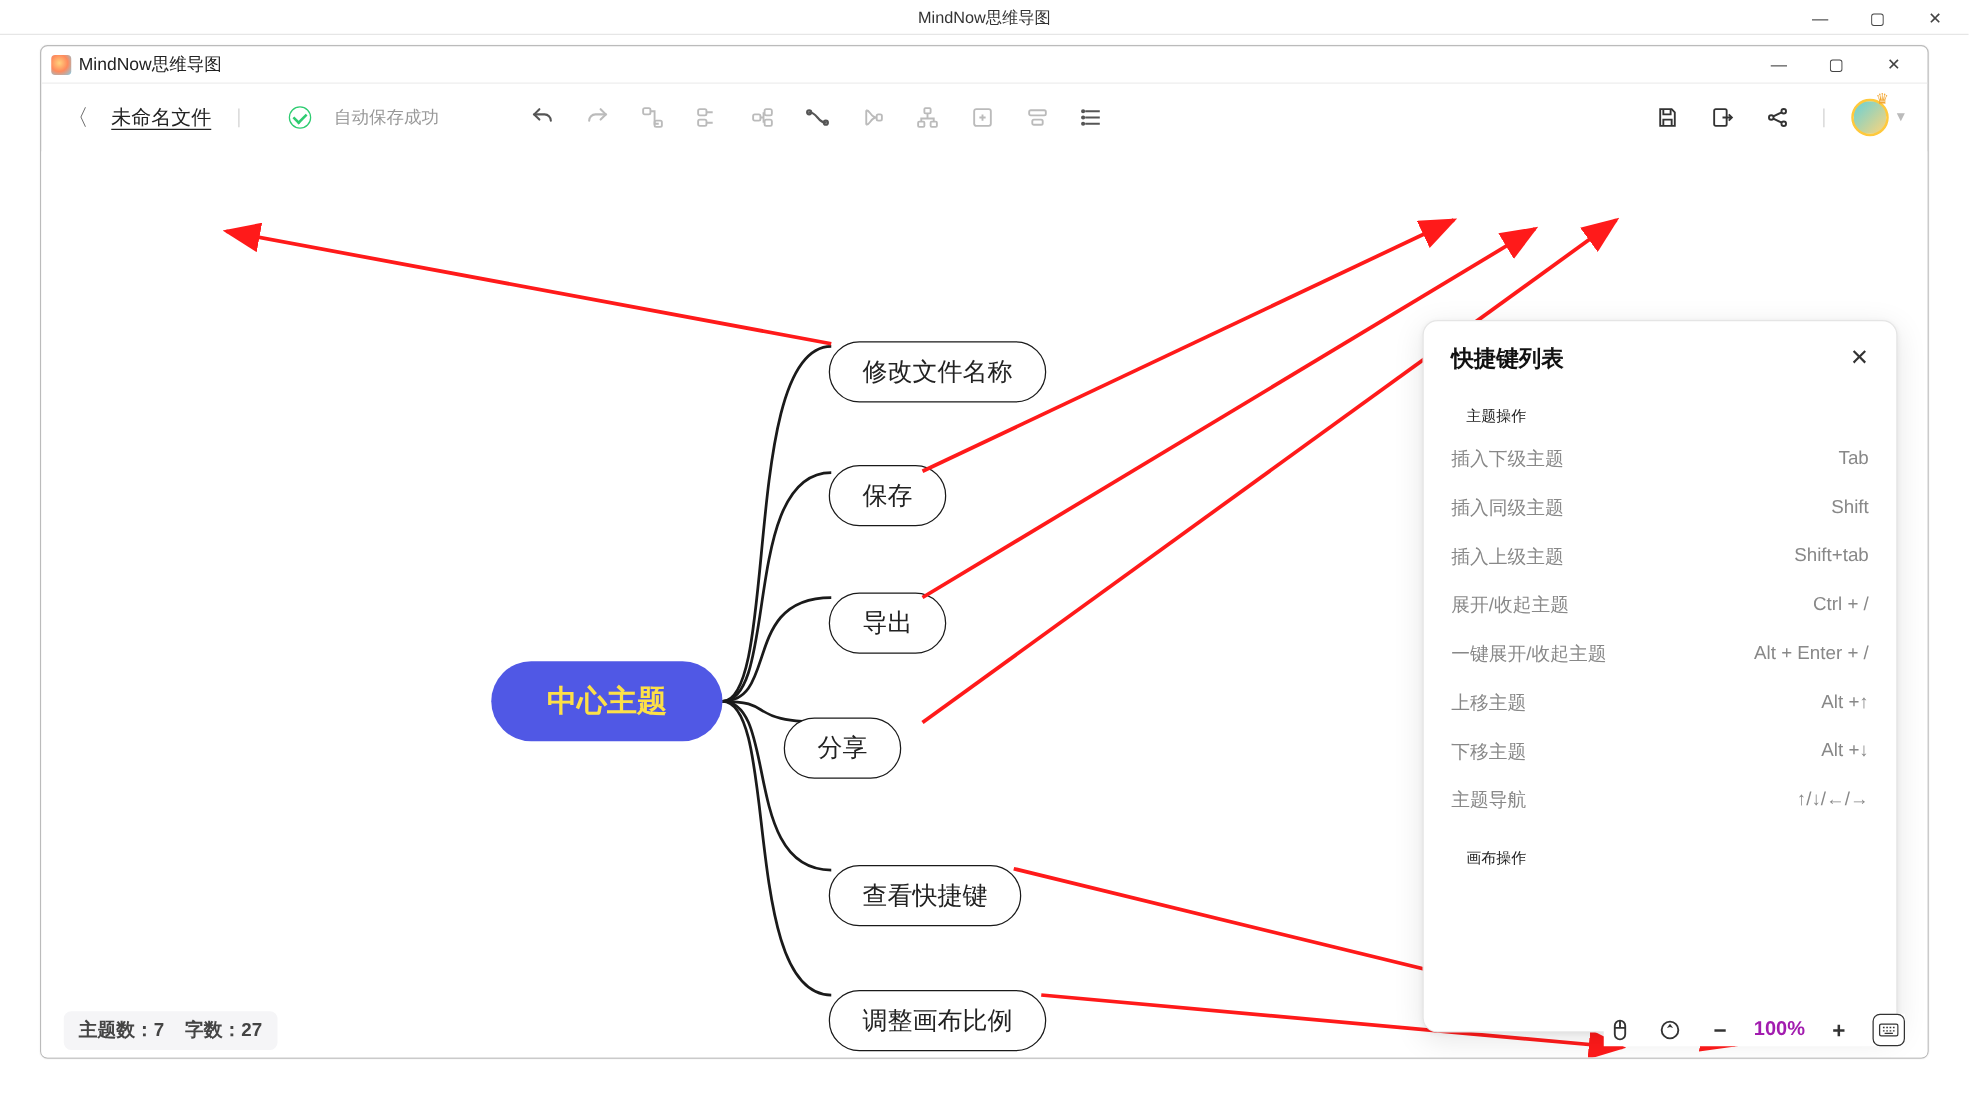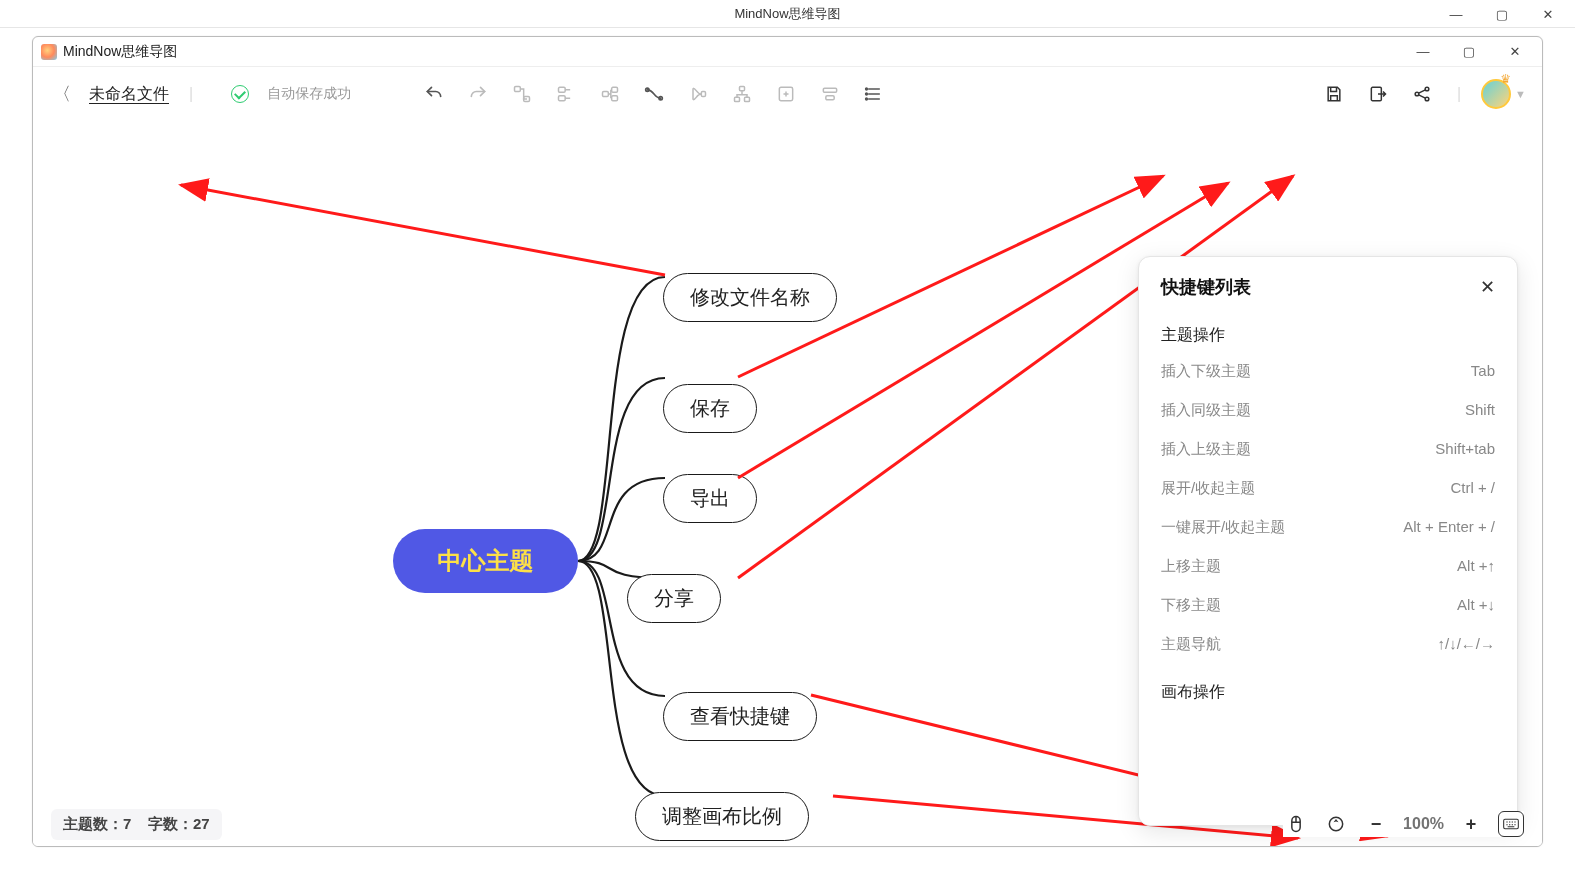--- a/index.html
+++ b/index.html
@@ -53,54 +53,54 @@
   .center-node {
     position:absolute; left:360px; top:408px; width:185px; height:64px;
     background:#5058e5; color:#fde047; font-size:24px; font-weight:700;
     display:flex; align-items:center; justify-content:center; border-radius:32px;
   }
   .child-node {
     position:absolute; background:#fff; color:#222; font-size:20px;
     border:1.7px solid #1a1a1a; border-radius:26px; padding:10px 26px; white-space:nowrap;margin-top:20px;
   }
   .child-node.n1 { left:630px; top:132px; }
-  .child-node.n2 { left:630px; top:243px; }
+  .child-node.n2 { left:630px; top:231px; }
   .child-node.n3 { left:630px; top:333px; }
   .child-node.n4 { left:594px; top:433px; }
   .child-node.n5 { left:630px; top:551px; }
-  .child-node.n6 { left:602px; top:651px; }
+  .child-node.n6 { left:630px; top:651px; }
 
   svg.edges { position:absolute; left:0; top:0; width:100%; height:100%; pointer-events:none; }
   svg.arrows { position:absolute; left:0; top:0; width:100%; height:100%; pointer-events:none; }
 
   
   .panel {
     position:absolute; right:24px; top:135px; width:380px; height:570px;
     background:#fff; border:1px solid #e5e5e5; border-radius:12px;
     box-shadow:0 6px 24px rgba(0,0,0,.10), 0 1px 4px rgba(0,0,0,.06);
     display:flex; flex-direction:column; padding:0 0 12px 0; overflow:hidden;
   }
-  .panel .phead { display:flex; align-items:center; justify-content:space-between; padding:18px 22px 8px 22px; }
+  .panel .phead { display:flex; justify-content:space-between; padding:18px 22px 8px 22px; }
   .panel .phead .ptitle { font-size:18px; font-weight:700; color:#111; }
   .panel .phead .pclose { font-size:18px; color:#333; }
-  .panel .section-title { font-size:16px; color:#222; padding:18px 22px 6px 22px; }
+  .panel .section-title { font-size:12px; color:#222; padding:18px 22px 6px 34px; }
   .panel .row { display:flex; justify-content:space-between; padding:10px 22px; font-size:15px; color:#888; }
   .fade-bottom { position:absolute; left:0; right:0; bottom:0; height:32px;
     background:linear-gradient(to bottom, rgba(255,255,255,0), #fff); pointer-events:none; }
 
   
   .statusbar {
     position:absolute; left:0; right:0; bottom:0; height:44px;
     display:flex; align-items:center; padding:0 18px; justify-content:space-between;font-weight:bold;
   }
   .statusbar .left { background:#f5f5f7; border-radius:6px; padding:6px 12px; font-size:15px; color:#444; }
   .statusbar .right { display:flex; align-items:center; gap:14px; background:#fff; }
   .sbtn { width:26px; height:26px; display:flex; align-items:center; justify-content:center; color:#333; font-size:18px; border-radius:6px; }
   .sbtn.box { border:1.6px solid #333; border-radius:6px; }
-  .zoom-val { font-size:16px; color:#737373; }
+  .zoom-val { font-size:16px; color:#a21caf; }
 </style>
 </head>
 <body>
 
 <div class="os-titlebar">
   <span class="title">MindNow思维导图</span>
   <div class="controls">
     <div class="os-btn">—</div>
     <div class="os-btn">▢</div>
     <div class="os-btn">✕</div>

